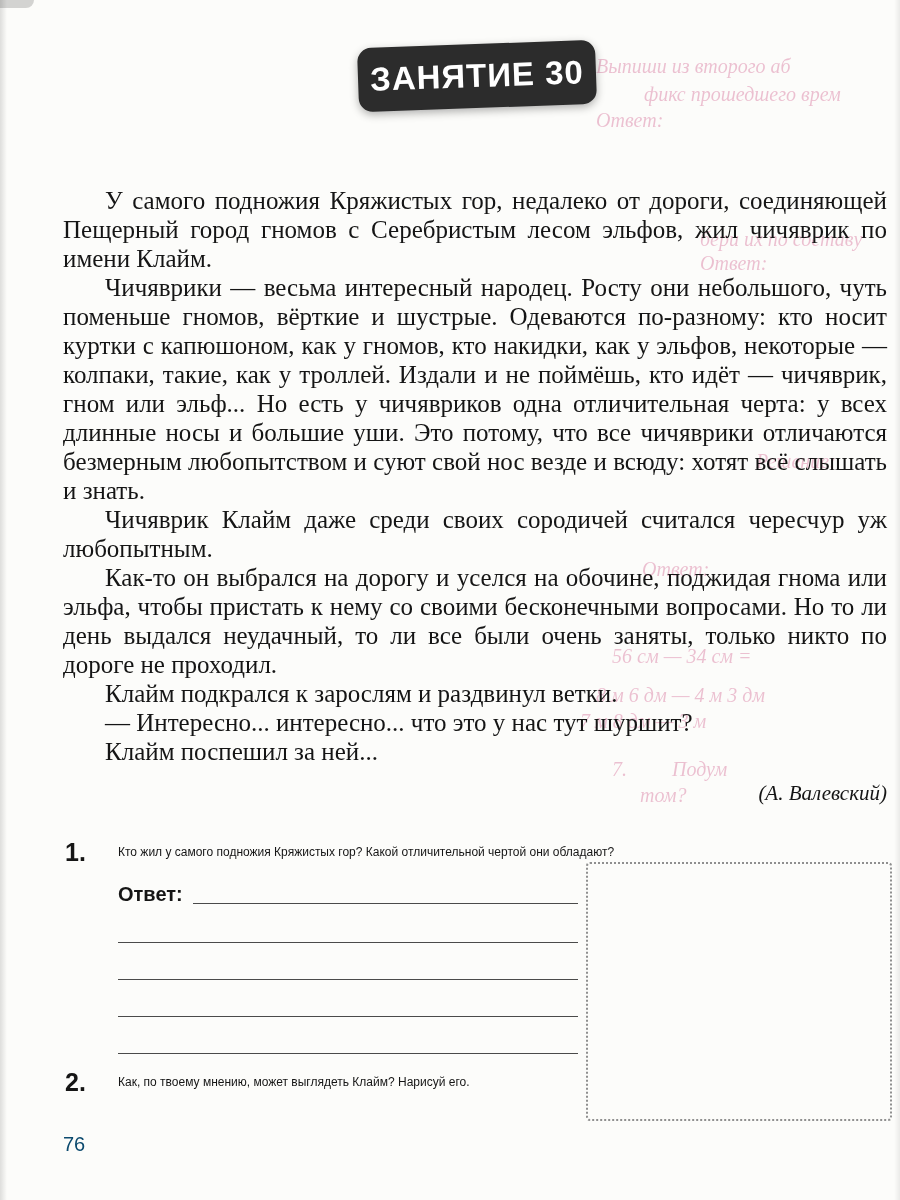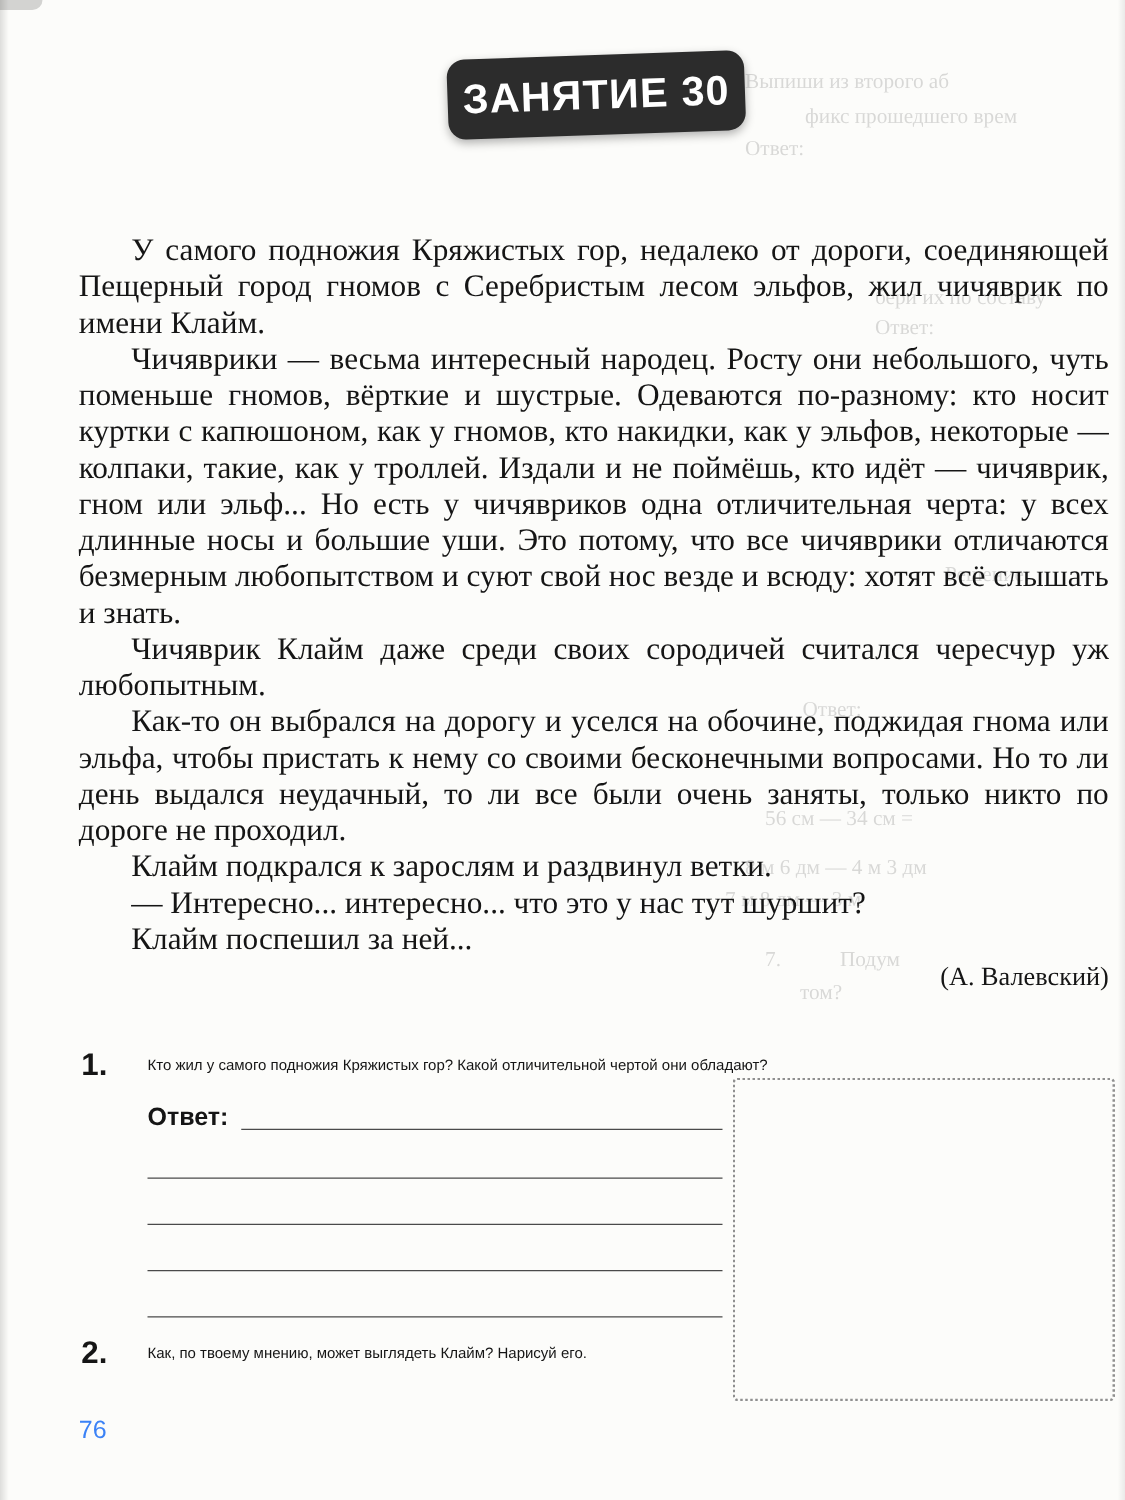--- a/index.html
+++ b/index.html
@@ -17,27 +17,28 @@
     background:linear-gradient(to right, rgba(0,0,0,0.12), rgba(0,0,0,0)); z-index:3;}
   .edge-right { position:absolute; right:0; top:0; bottom:0; width:6px;
     background:linear-gradient(to left, rgba(0,0,0,0.07), rgba(0,0,0,0)); z-index:3;}
   .corner-smudge { position:absolute; left:0; top:0; width:34px; height:8px;
     background:rgba(0,0,0,0.16); border-bottom-right-radius:10px; z-index:3; }
 
   
   .bleed {
     position:absolute;
     font-family:"Liberation Serif", serif;
-    font-size:17px;
-    color:#737373;
+    font-size:20px;
+    color:#be185d;
     opacity:0.26;
     white-space:nowrap;
     filter:blur(0.4px);
     z-index:0;
     pointer-events:none;
+    font-style:italic;
   }
 
   .badge {
     position:absolute; top:44px; left:358px;
     width:238px; height:64px;
     background:#2c2c2c;
     border-radius:14px;
     transform:rotate(-2deg);
     display:flex; align-items:center; justify-content:center;
     box-shadow:0 3px 8px rgba(0,0,0,0.30);
@@ -66,22 +67,23 @@
   }
   .reading p {
     margin:0;
     text-indent:42px;
     text-align:justify;
     font-size:25px;
     line-height:29px;
   }
   .attribution {
     text-align:right;
+    font-style:italic;
     font-size:21px;
-    margin-top:3px;
+    margin-top:15px;
   }
 
   .task {
     position:absolute;
     display:flex;
     z-index:2;
     font-family:"Liberation Sans", sans-serif;
   }
   .task1 { top:838px; left:65px; right:12px; }
   .task2 { top:1068px; left:65px; width:512px; }
@@ -122,21 +124,21 @@
     width:302px; height:255px;
     border:2.5px dotted #8f8f8f;
     border-radius:4px;
     z-index:2;
   }
 
   .page-number {
     position:absolute; left:63px; top:1133px;
     font-family:"Liberation Sans", sans-serif;
     font-size:20px;
-    color:#3b82f6;
+    color:#0c4a6e;
     z-index:2;
   }
 </style>
 </head>
 <body>
 
 <div class="page">
 
   <div class="edge-left"></div>
   <div class="edge-right"></div>

